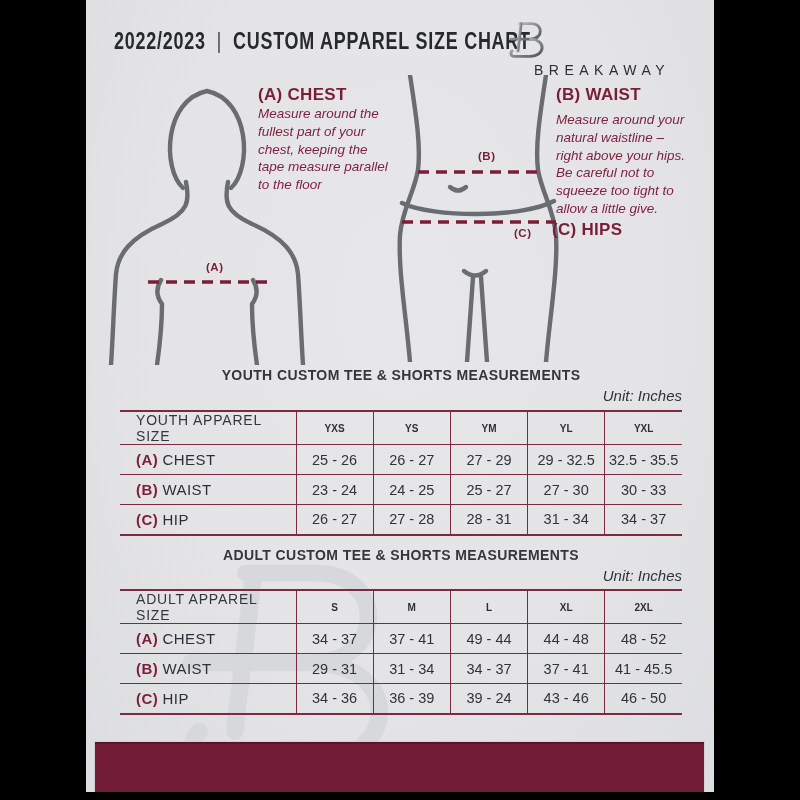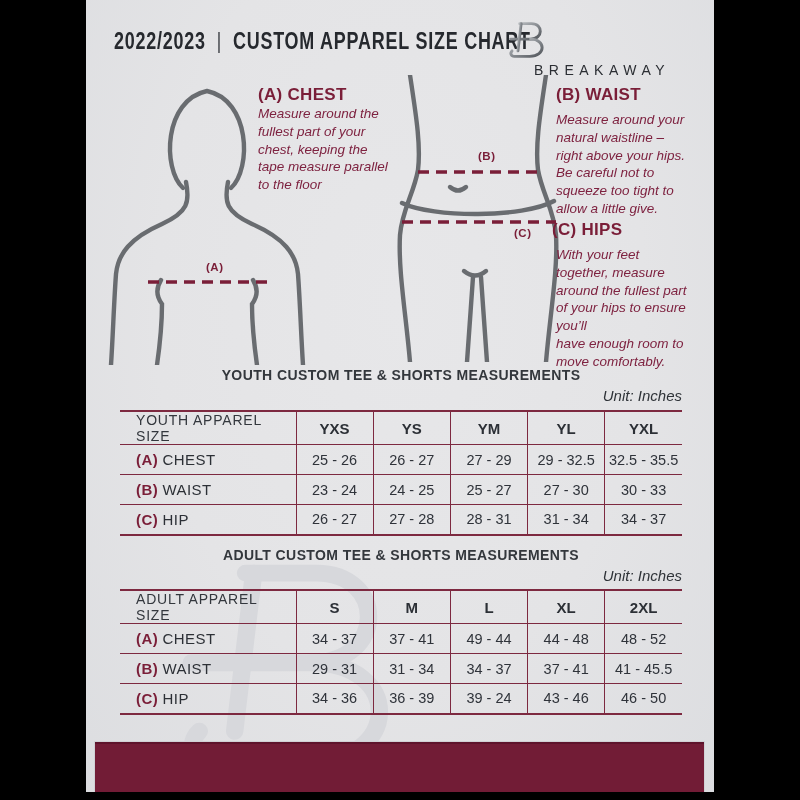--- a/index.html
+++ b/index.html
@@ -43,21 +43,21 @@
   .tbl-unit  { left:34px; width:562px; text-align:right; font-size:15px; font-style:italic; color:#2f3338; }
   table.sizes { position:absolute; left:34px; width:562px; border-collapse:collapse; table-layout:fixed;
     border-top:2px solid #7d2940; }
   table.sizes col.c0 { width:176px; }
   table.sizes tr { height:30px; border-bottom:1.5px solid #7d2940; }
   table.sizes tr.hdr { height:31px; }
   table.sizes tr:last-child { border-bottom:2px solid #7d2940; }
   table.sizes td { padding:0; }
   table.sizes td + td { border-left:1.5px solid #7d2940; text-align:center; }
   td.c0 { padding-left:16px !important; }
-  .col-head { font-size:15px; font-weight:bold; color:#2c3036; }
+  .col-head { font-size:10px; font-weight:bold; color:#2c3036; }
   .size-lab { font-size:14px; color:#33373d; letter-spacing:0.8px; }
   .val { font-size:14.5px; color:#2f333a; }
   .row-lab { font-size:15px; color:#2c3036; letter-spacing:0.4px; }
   .pfx { color:#7a1e38; font-weight:bold; }
   .y-title { top:367px; } .y-unit { top:387px; } .y-table { top:410px; }
   .a-title { top:547px; } .a-unit  { top:567px; } .a-table { top:589px; }
 
   
   .watermark { left:78px; top:552px; }
   .watermark path { fill:none; stroke:#d7d8dc; stroke-width:3.2; stroke-linecap:round; }
@@ -124,27 +124,20 @@
 tape measure parallel
 to the floor</div>
     <div class="abs g-head h-waist">(B) WAIST</div>
     <div class="abs g-para p-waist">Measure around your
 natural waistline –
 right above your hips.
 Be careful not to
 squeeze too tight to
 allow a little give.</div>
     <div class="abs g-head h-hips">(C) HIPS</div>
-    <div class="abs g-para p-hips">With your feet
-together, measure
-around the fullest part
-of your hips to ensure
-you’ll
-have enough room to
-move comfortably.</div>
 
     <svg class="abs watermark" width="250" height="232" viewBox="0 0 46 44" preserveAspectRatio="none">
       <path d="M15,4 L28,4 C41,4 41,21 27,21 L5,21"></path>
       <path d="M27,21 C44,21 44,40 26,40 L9,40 C5.5,40 4,36.5 6.5,34"></path>
       <path d="M16.5,4 L13,34"></path>
     </svg>
 
     <div class="abs tbl-title y-title">YOUTH CUSTOM TEE &amp; SHORTS MEASUREMENTS</div>
     <div class="abs tbl-unit y-unit">Unit: Inches</div>
     <table class="sizes y-table">

